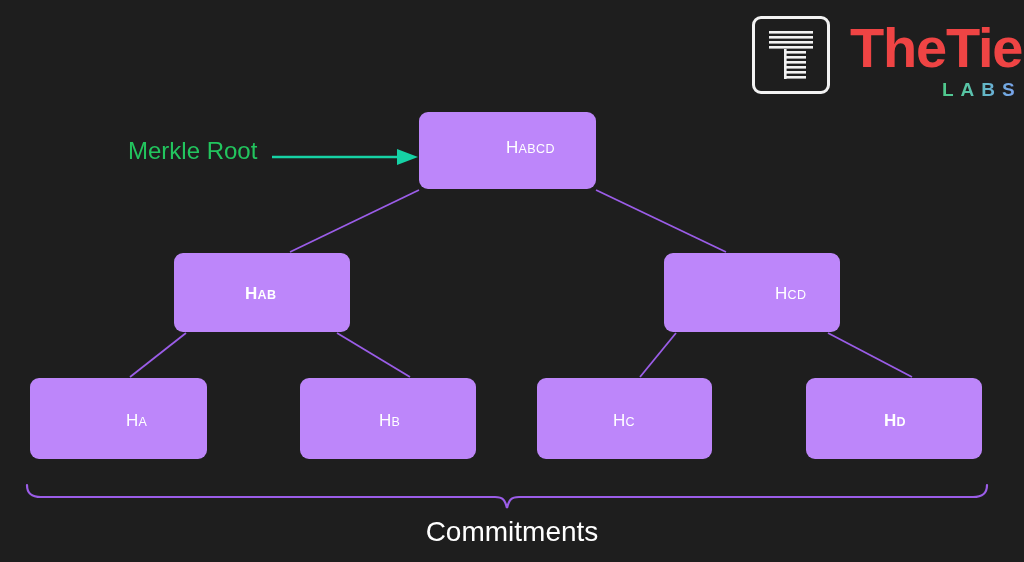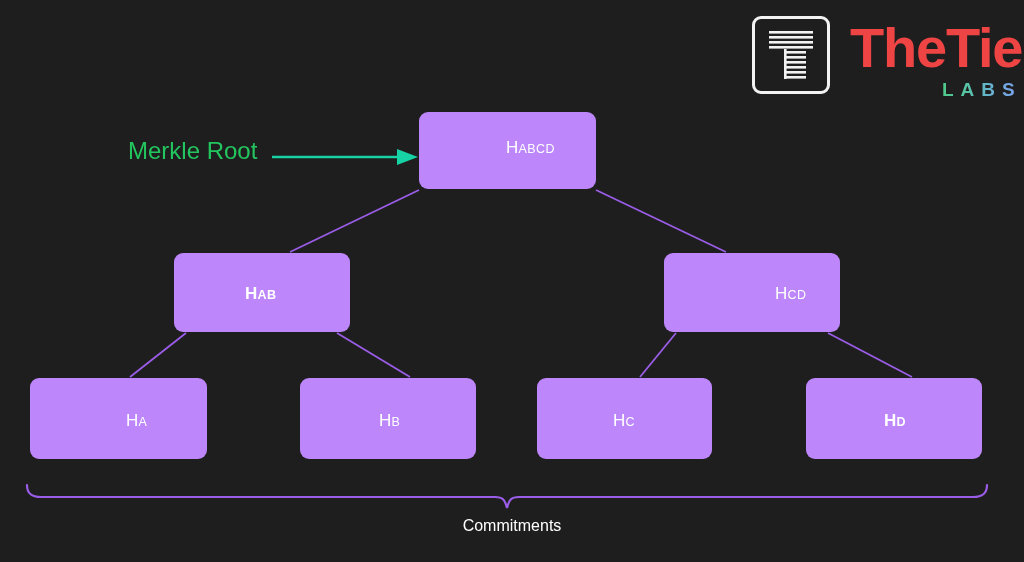--- a/index.html
+++ b/index.html
@@ -122,21 +122,21 @@
   }
 
   
   #commitments-label {
     position: absolute;
     left: 0;
     top: 518px;
     width: 1024px;
     text-align: center;
     color: #ffffff;
-    font-size: 16px;
+    font-size: 28px;
     line-height: 1;
   }
 </style>
 </head>
 <body>
 
 <div id="stage">
 
   <svg id="edges" viewBox="0 0 1024 562" width="1024" height="562">
 

